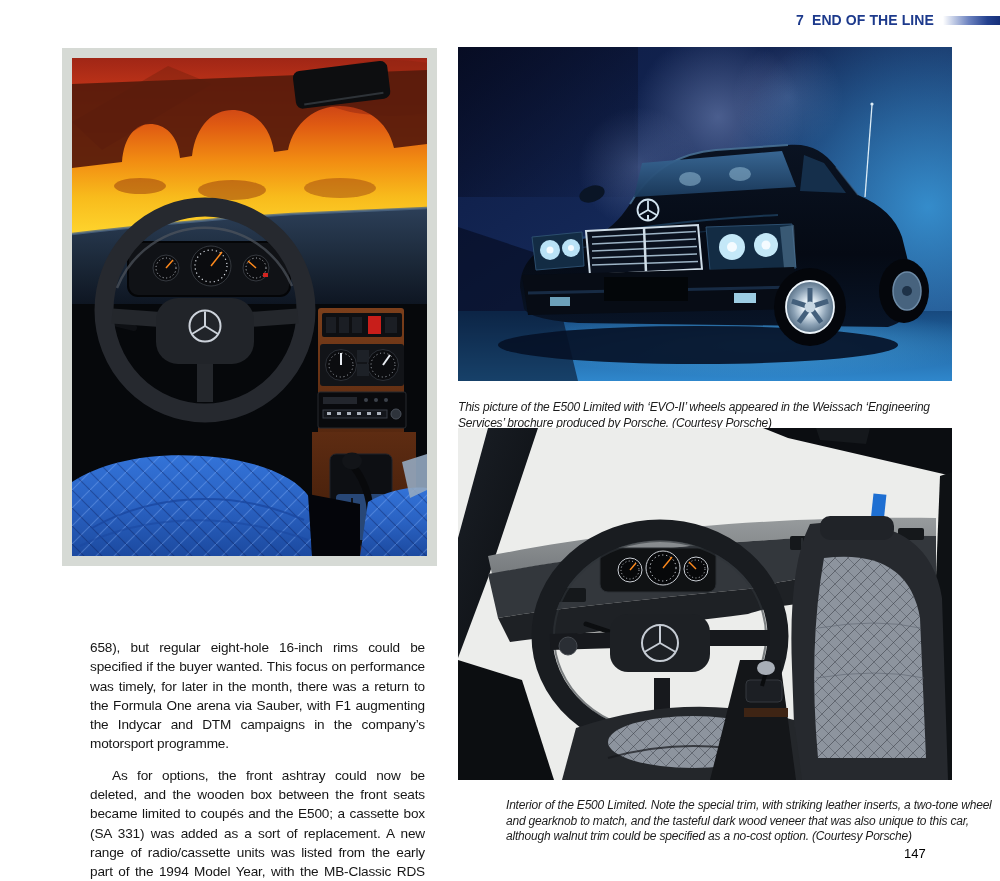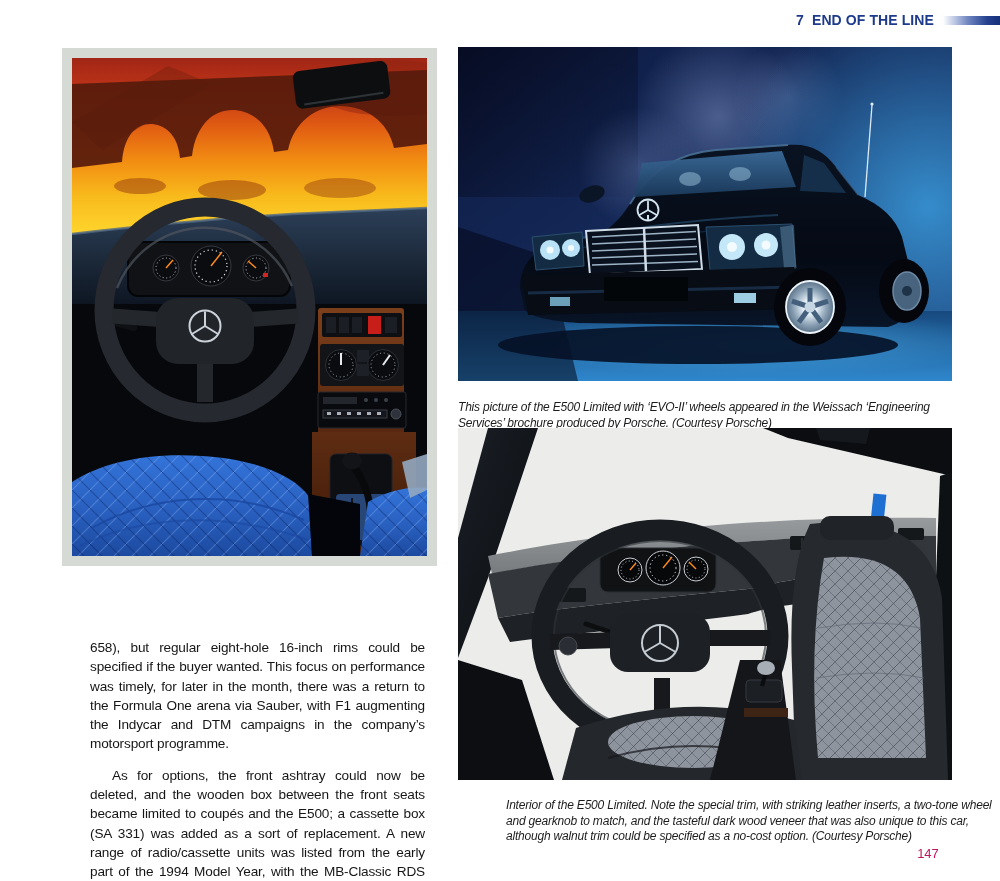--- a/index.html
+++ b/index.html
@@ -21,21 +21,21 @@
 
   .caption{position:absolute;text-align:left;font-style:italic;font-size:12px;line-height:15.5px;color:#1c1c1c;letter-spacing:-0.2px;}
   .caption-cockpit{left:62px;top:577px;width:375px;}
   .caption-exterior{left:458px;top:388px;width:494px;}
   .caption-interior{left:458px;top:786px;width:494px;margin-left:48px;}
 
   .bodytext{position:absolute;left:78px;top:626px;width:359px;font-size:13.6px;line-height:19.3px;color:#161616;text-align:justify;letter-spacing:-0.15px;}
   .bodytext p{margin:12px;}
   .bodytext p.indent{text-indent:22px;}
 
-  .page-number{position:absolute;left:904px;top:846px;width:48px;text-align:center;font-size:13px;color:#be185d;}
+  .page-number{position:absolute;left:904px;top:846px;width:48px;text-align:left;font-size:13px;color:#000000;}
 </style>
 </head>
 <body>
 
 <div class="page">
 
   <div class="chapter-header">
     <span class="chapter-number">7</span>
     <span class="chapter-title">END OF THE LINE</span>
     <span class="header-bar"></span>

